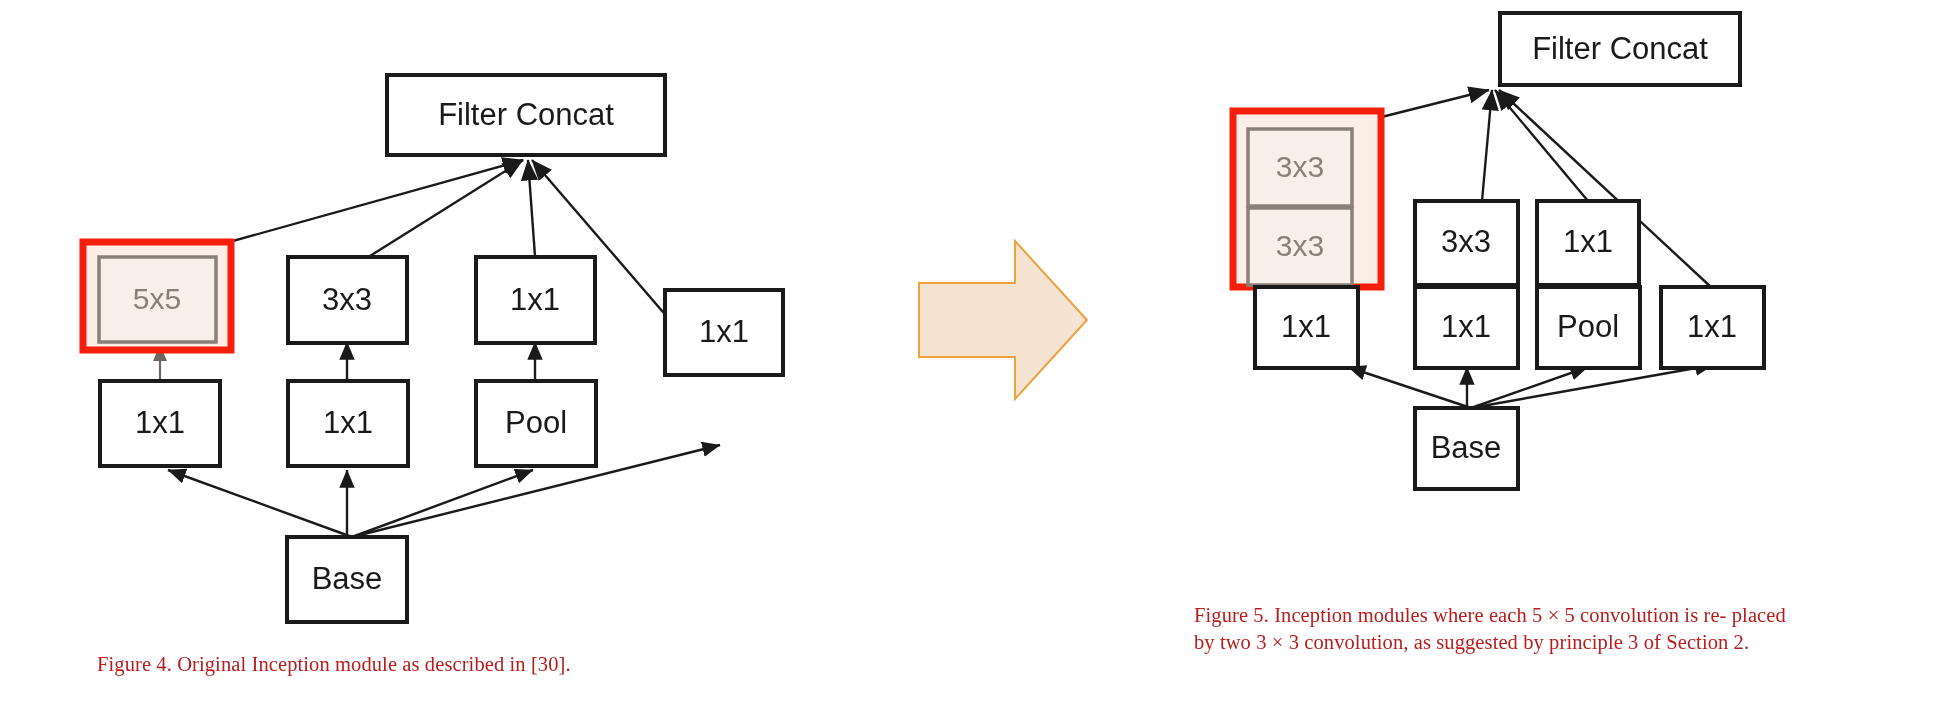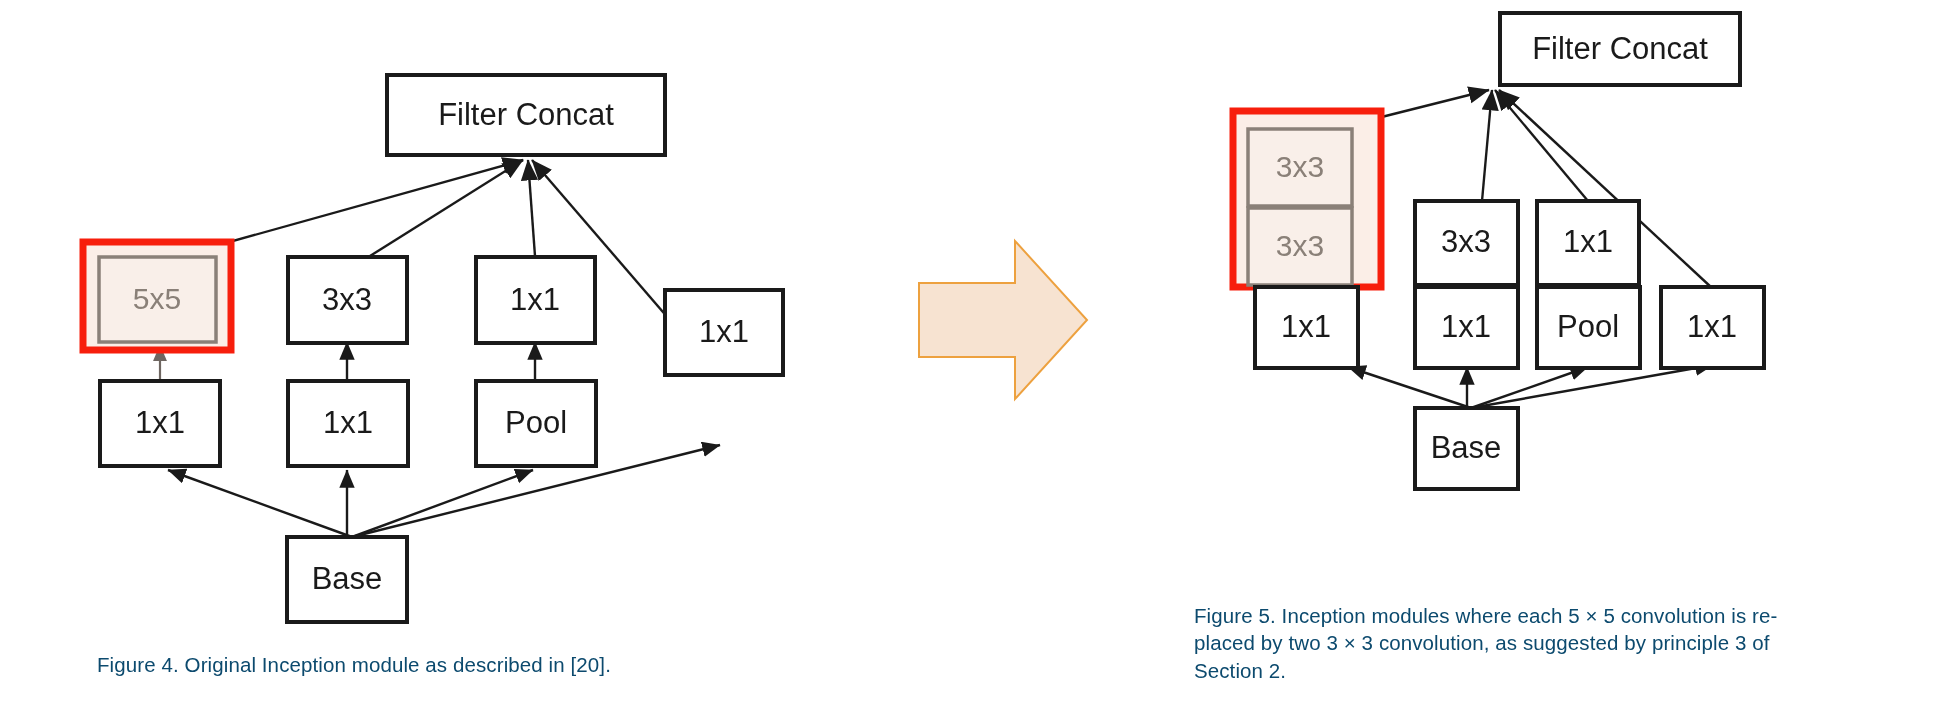--- a/index.html
+++ b/index.html
@@ -66,24 +66,24 @@
     stroke-width: 2.2;
     fill: none;
   }
   .big-arrow {
     fill: #f7e3d1;
     stroke: #eda13f;
     stroke-width: 2;
   }
   .caption {
     position: absolute;
-    font-family: Liberation Sans, sans-serif;
+    font-family: Liberation Serif, serif;
     font-size: 20.5px;
     line-height: 1.33;
-    color: #0c4a6e;
+    color: #b91c1c;
     letter-spacing: 0.1px;
   }
   #caption-left {
     left: 97px;
     top: 651px;
     width: 760px;
   }
   #caption-right {
     left: 1194px;
     top: 602px;
@@ -242,21 +242,21 @@
         <text class="node-label" x="1712" y="329">1x1</text>
       </g>
 
       <g>
         <rect class="node-rect" x="1415" y="408" width="103" height="81"></rect>
         <text class="node-label" x="1466" y="450">Base</text>
       </g>
     </g>
   </svg>
 
-  <div class="caption" id="caption-left">Figure 4. Original Inception module as described in [20].</div>
+  <div class="caption" id="caption-left">Figure 4. Original Inception module as described in [30].</div>
 
   <div class="caption" id="caption-right">
     <span>Figure 5. Inception modules where each 5 × 5 convolution is re-</span>
     <span>placed by two 3 × 3 convolution, as suggested by principle 3 of</span>
     <span>Section 2.</span>
   </div>
 
 </div>
 
 </body></html>

